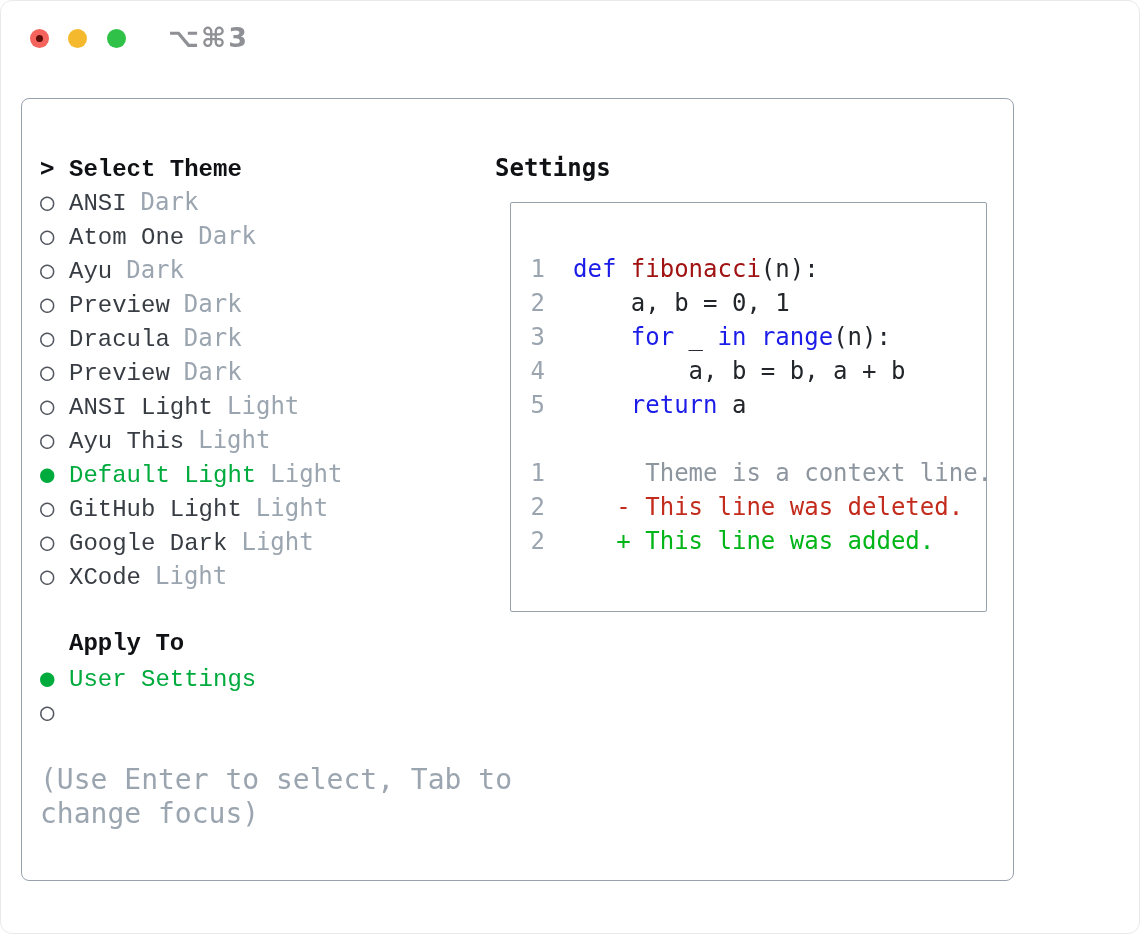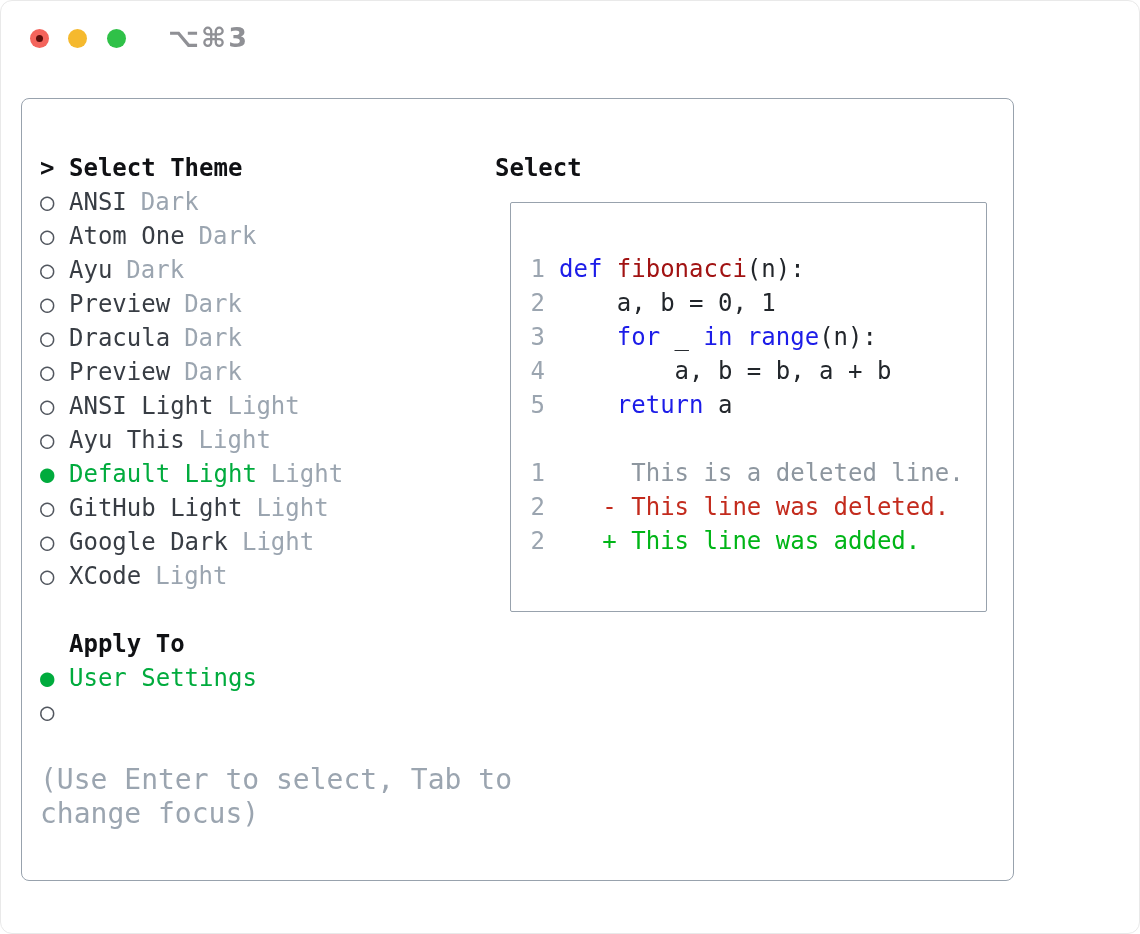--- a/index.html
+++ b/index.html
@@ -22,38 +22,38 @@
   }
   
   .panel{
     position:absolute;left:20px;top:97px;width:993px;height:783px;box-sizing:border-box;
     border:1.5px solid var(--c-panel_border,#98a2ad);border-radius:8px;background:#fff;
   }
   .leftcol{position:absolute;left:18px;top:52px;}
   .row{display:flex;align-items:baseline;height:34px;line-height:34px;font-size:24px;}
   .row.spacer{height:34px;}
   .marker{flex:none;width:29px;white-space:pre;color:var(--c-marker,#51565e);}
-  .label{flex:none;white-space:pre;color:var(--c-item_text,#383d44);}
+  .label{flex:none;white-space:pre;color:var(--c-item_text,#383d44);font-family:Liberation Mono, monospace;}
   .variant{flex:none;white-space:pre;margin-left:14px;color:var(--c-muted,#9ba5b0);}
   .hdr .marker,.hdr .label{font-weight:bold;color:var(--c-heading,#101114);}
   .sel .marker,.sel .label{color:var(--c-selection_green,#00ab3d);}
   .hint-line{height:34px;line-height:34px;font-size:28px;color:var(--c-muted,#9ba5b0);white-space:pre;}
   
   .preview-title{
     position:absolute;left:473px;top:52px;height:34px;line-height:34px;
     font-size:24px;font-weight:bold;color:var(--c-heading,#101114);
   }
   .preview-box{
     position:absolute;left:488px;top:103px;width:477px;height:410px;box-sizing:border-box;
     border:1.5px solid var(--c-panel_border,#98a2ad);border-radius:2px;background:#fff;
   }
   .pv-lines{position:absolute;left:0;top:49px;width:100%;}
   .pvrow{display:flex;height:34px;line-height:34px;font-size:24px;}
   .ln{flex:none;width:34px;text-align:right;color:var(--c-linenum_gray,#9ba5b0);white-space:pre;}
-  .ct{flex:none;margin-left:14px;white-space:pre;color:var(--c-code_text,#22262b);}
+  .ct{flex:none;margin-left:28px;white-space:pre;color:var(--c-code_text,#22262b);}
   .kw{color:var(--c-keyword_blue,#1c1ce8);}
   .fn{color:var(--c-function_red,#a11212);}
   .pl{color:var(--c-code_text,#22262b);}
   .ctx{color:var(--c-context_gray,#8d969f);}
   .del{color:var(--c-deleted_red,#c32b1d);}
   .add{color:var(--c-added_green,#00b517);}
 </style>
 </head>
 <body>
 
@@ -151,21 +151,21 @@
       <div class="row item">
         <span class="marker">○</span>
       </div>
 
       <div class="row spacer"></div>
 
       <div class="hint-line">(Use Enter to select, Tab to</div>
       <div class="hint-line">change focus)</div>
     </div>
 
-    <div class="preview-title">Select</div>
+    <div class="preview-title">Settings</div>
 
     <div class="preview-box">
       <div class="pv-lines">
 
         <div class="pvrow">
           <span class="ln">1</span>
           <span class="ct"><span class="kw">def </span><span class="fn">fibonacci</span><span class="pl">(n):</span></span>
         </div>
 
         <div class="pvrow">
@@ -185,21 +185,21 @@
 
         <div class="pvrow">
           <span class="ln">5</span>
           <span class="ct"><span class="pl">    </span><span class="kw">return</span><span class="pl"> a</span></span>
         </div>
 
         <div class="pvrow"></div>
 
         <div class="pvrow">
           <span class="ln">1</span>
-          <span class="ct ctx">     This is a deleted line.</span>
+          <span class="ct ctx">     Theme is a context line.</span>
         </div>
         <div class="pvrow">
           <span class="ln">2</span>
           <span class="ct del">   - This line was deleted.</span>
         </div>
         <div class="pvrow">
           <span class="ln">2</span>
           <span class="ct add">   + This line was added.</span>
         </div>
 

